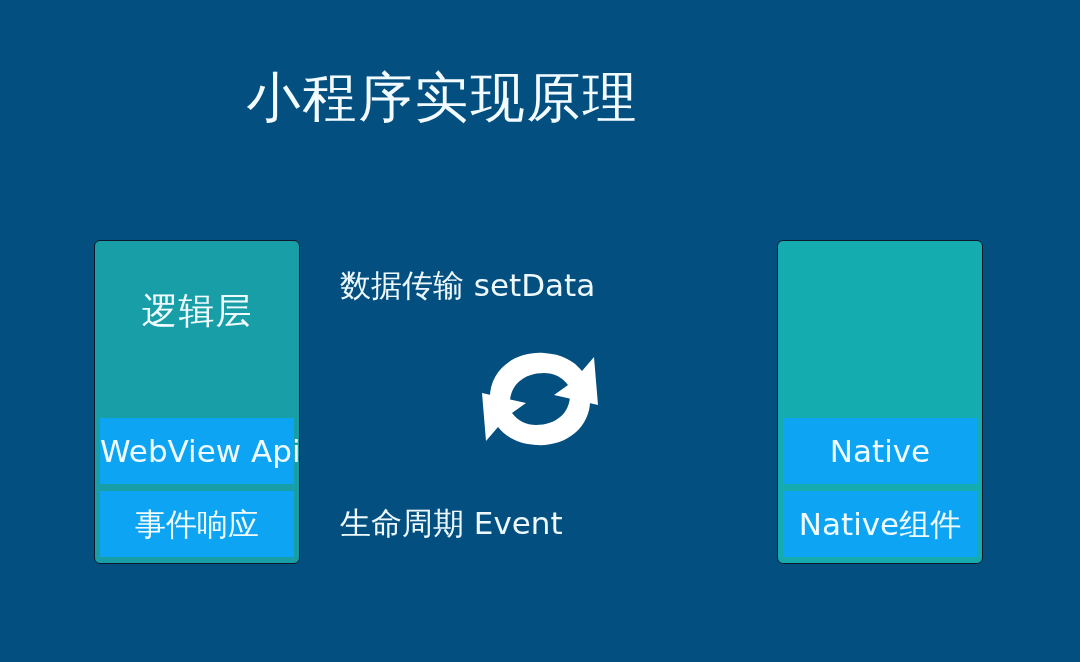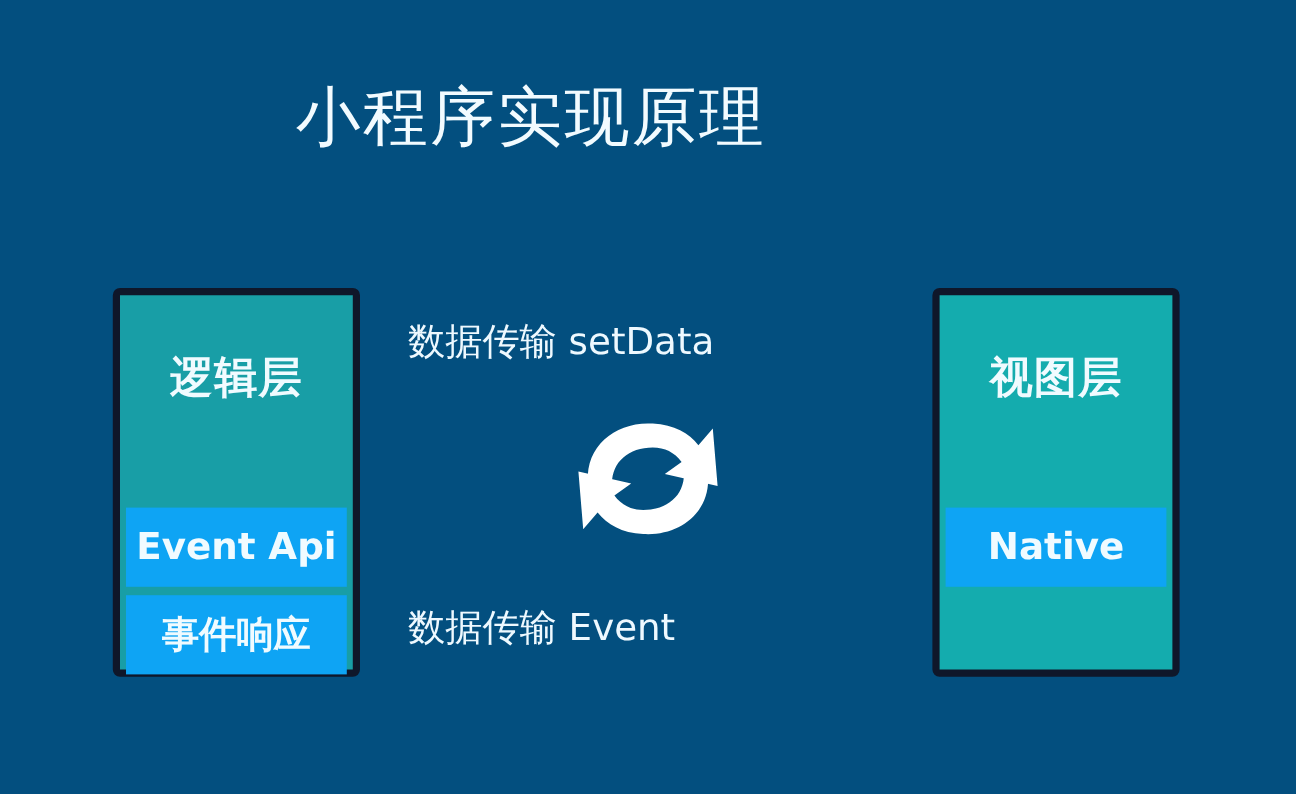--- a/index.html
+++ b/index.html
@@ -24,24 +24,23 @@
       font-size: 54px;
       line-height: 72px;
       color: #f2fbff;
       letter-spacing: 2px;
     }
     .box {
       position: absolute;
       top: 240px;
       width: 206px;
       height: 324px;
-      border: 6px solid #0f172a;
+      border: 1px solid #0f172a;
       border-radius: 6px;
       box-sizing: border-box;
-      font-weight: bold;
     }
     .box.left {
       left: 94px;
       background: #189ea6;
     }
     .box.right {
       left: 777px;
       background: #14acae;
     }
     .box-title {
@@ -90,33 +89,33 @@
       height: 112px;
     }
   </style>
 </head>
 <body>
 
 <div class="title">小程序实现原理</div>
 
 <div class="box left">
   <div class="box-title">逻辑层</div>
-  <div class="panel p1">Event Api</div>
+  <div class="panel p1">WebView Api</div>
   <div class="panel p2">事件响应</div>
 </div>
 
 <div class="label top">数据传输 setData</div>
 
 <div class="sync-icon">
   <svg width="132" height="112" viewBox="0 0 132 112" xmlns="http://www.w3.org/2000/svg">
 
     <path d="M16 58 C 14 28, 40 8, 70 10 C 88 11, 100 18, 108 28 L 120 14 L 124 62 L 80 52 L 94 42 C 88 34, 80 30, 70 30 C 50 30, 36 42, 36 60 Z" fill="#ffffff"></path>
 
     <path d="M116 54 C 118 84, 92 104, 62 102 C 44 101, 32 94, 24 84 L 12 98 L 8 50 L 52 60 L 38 70 C 44 78, 52 82, 62 82 C 82 82, 96 70, 96 52 Z" fill="#ffffff"></path>
   </svg>
 </div>
 
-<div class="label bottom">数据传输 Event</div>
+<div class="label bottom">生命周期 Event</div>
 
 <div class="box right">
-  <div class="box-title">视图层</div>
   <div class="panel p1">Native</div>
+  <div class="panel p2">Native组件</div>
 </div>
 
 </body></html>

